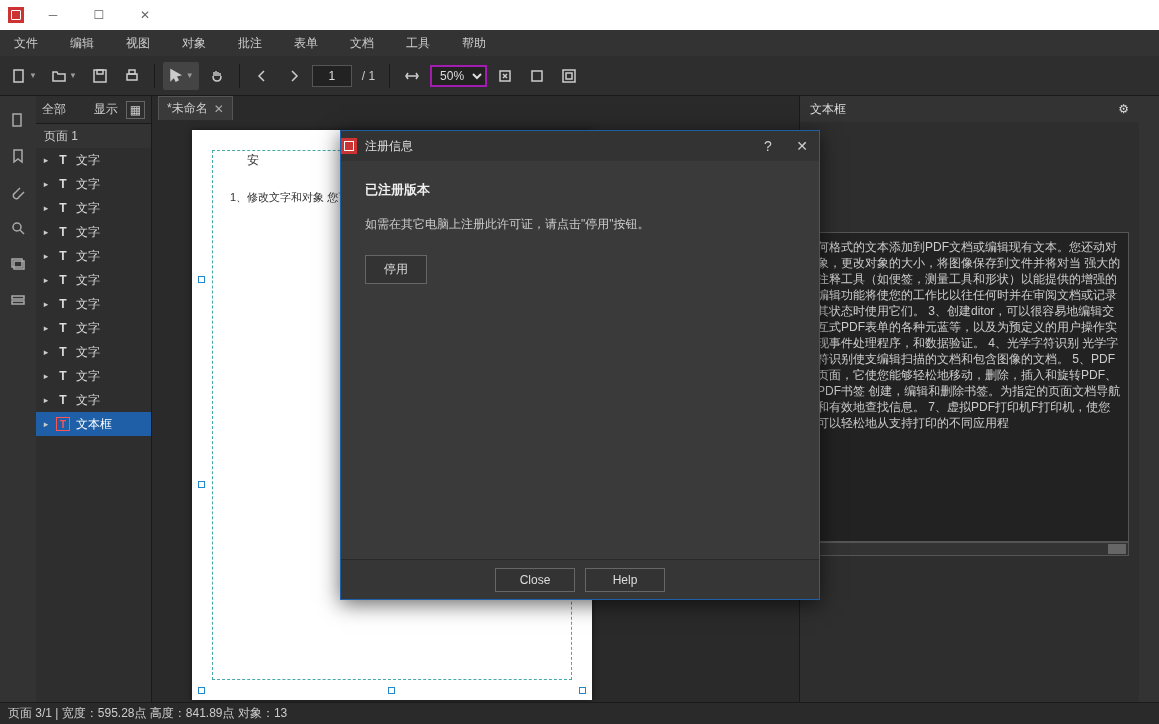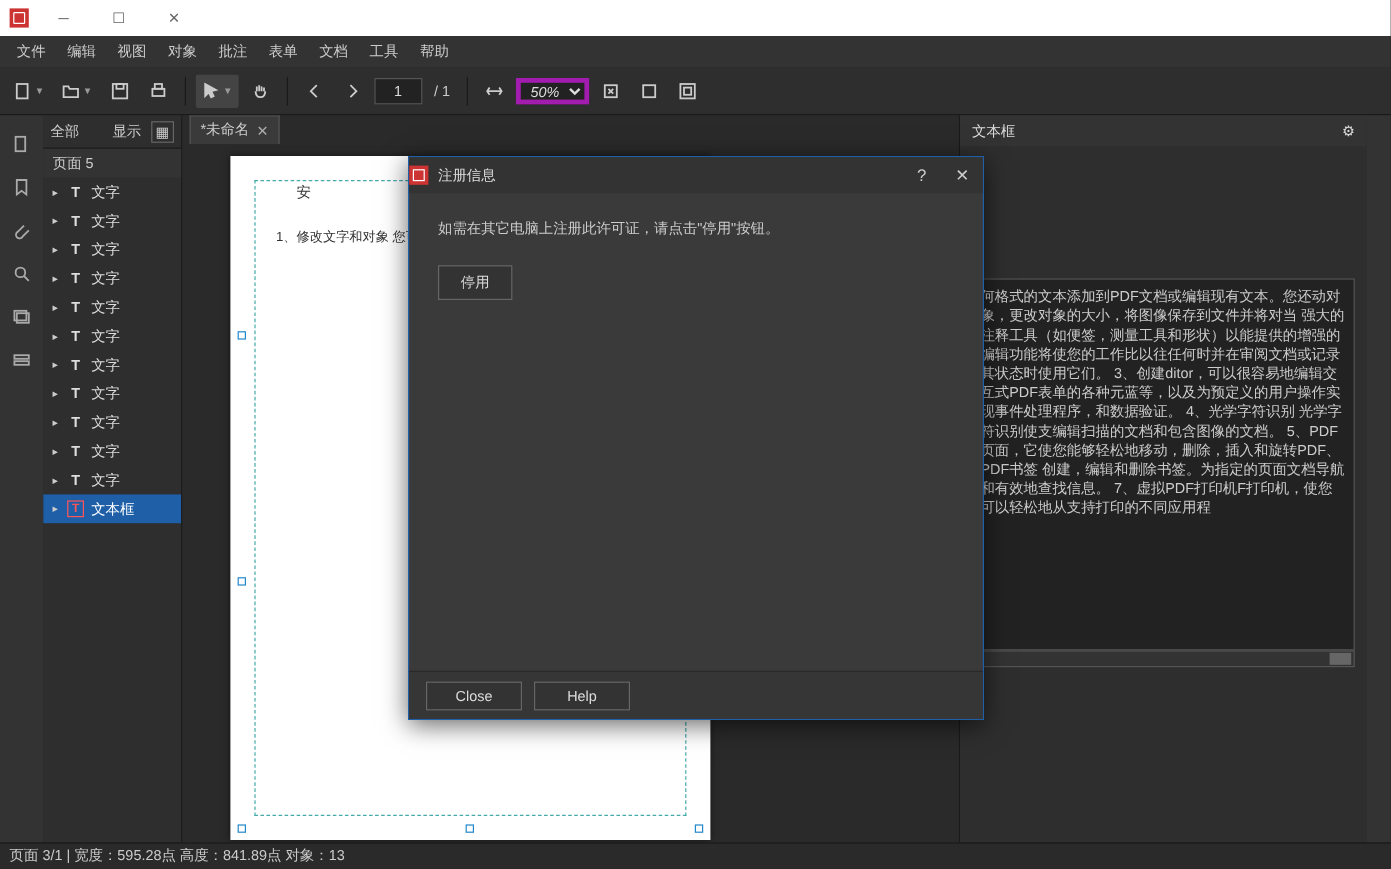--- a/index.html
+++ b/index.html
@@ -3,28 +3,28 @@
 <meta charset="utf-8">
 <style>
 * { margin:0; padding:0; box-sizing:border-box; font-family:"Microsoft YaHei",Arial,sans-serif; font-size:12px; user-select:none; }
 body { width:1159px; height:724px; background:#2a2a2a; overflow:hidden; display:flex; flex-direction:column; }
 .titlebar { height:30px; background:#fff; display:flex; align-items:center; padding:0 0 0 8px; color:#444; }
 .titlebar .app-icon { width:16px; height:16px; background:#c33; margin-right:6px; position:relative; }
 .titlebar .app-icon::after{content:"";position:absolute;inset:3px;border:1px solid #fff;border-radius:1px;}
 .titlebar .title { flex:1; }
 .win-controls { display:flex; height:100%; }
 .win-btn { width:46px; height:100%; display:flex; align-items:center; justify-content:center; color:#666; }
-.menubar { height:26px; background:#333; display:flex; align-items:center; padding:0 6px; color:#ccc; gap:2px; }
+.menubar { height:26px; background:#333; display:flex; align-items:center; padding:0 6px; color:#ccc; gap:16px; }
 .menubar span { padding:3px 8px; }
 .toolbar { height:40px; background:#2e2e2e; border-bottom:1px solid #1a1a1a; display:flex; align-items:center; padding:0 6px; gap:4px; }
 .tbtn { min-width:28px; height:28px; display:flex; align-items:center; justify-content:center; color:#ccc; border:1px solid transparent; border-radius:2px; padding:0 4px;}
 .tbtn svg{width:16px;height:16px;stroke:#ccc;fill:none;stroke-width:1.5;}
 .tsep { width:1px; height:24px; background:#1a1a1a; margin:0 4px; }
 .page-input{width:40px;height:22px;background:#222;border:1px solid #555;color:#ddd;text-align:center;}
-.zoom-select{height:22px;background:#222;border:4px solid #a21caf;color:#ddd;padding:0 4px;font-style:italic;}
+.zoom-select{height:22px;background:#222;border:2px solid #a21caf;color:#ddd;padding:0 4px;}
 .caret{font-size:8px;margin-left:2px;color:#999;}
 .body-row{flex:1;display:flex;overflow:hidden;}
 .left-rail{width:36px;background:#333;display:flex;flex-direction:column;padding-top:6px;}
 .rail-ic{width:36px;height:36px;display:flex;align-items:center;justify-content:center;color:#aaa;}
 .rail-ic svg{width:16px;height:16px;stroke:#aaa;fill:none;stroke-width:1.5;}
 .side-panel{width:116px;background:#2e2e2e;display:flex;flex-direction:column;border-right:1px solid #1a1a1a;}
 .tabstrip{height:24px;background:#2a2a2a;display:flex;align-items:flex-start;padding-left:6px;color:#ccc;}
 .doc-tab{background:#3a3a3a;padding:3px 8px;display:flex;align-items:center;gap:6px;border:1px solid #555;border-bottom:none;}
 .doc-tab .x{color:#aaa;}
 .panel-head{height:28px;display:flex;align-items:center;padding:0 6px;color:#ccc;gap:8px;border-bottom:1px solid #1a1a1a;}
@@ -58,21 +58,21 @@
 .modal{position:absolute;left:340px;top:130px;width:480px;height:470px;background:#3a3a3a;border:1px solid #1e5fa8;box-shadow:0 4px 20px rgba(0,0,0,.6);display:flex;flex-direction:column;}
 .modal-title{height:30px;background:#333;display:flex;align-items:center;padding:0 0;color:#ddd;}
 .modal-title .mi{width:16px;height:16px;background:#c33;margin-right:8px;position:relative;}
 .modal-title .mi::after{content:"";position:absolute;inset:3px;border:1px solid #fff;}
 .modal-title .sp{flex:1;}
 .modal-title .wc{width:34px;height:30px;display:flex;align-items:center;justify-content:center;color:#ccc;font-size:14px;}
 .modal-body{flex:1;padding:20px 24px;color:#ccc;}
 .modal-body h3{font-size:13px;font-weight:bold;margin-bottom:16px;color:#eee;}
 .modal-body p{margin-bottom:4px;line-height:18px;}
 .modal-btn{display:inline-block;margin-top:18px;padding:5px 18px;background:#333;border:1px solid #666;color:#ddd;}
-.modal-footer{height:40px;display:flex;align-items:center;justify-content:flex-start;padding:0 14px;gap:10px;background:#363636;border-top:1px solid #2a2a2a;}
+.modal-footer{height:40px;display:flex;align-items:center;justify-content:center;padding:0 14px;gap:10px;background:#363636;border-top:1px solid #2a2a2a;}
 .modal-footer button{width:80px;height:24px;background:#333;border:1px solid #666;color:#ddd;}
 .watermark{position:absolute;left:460px;top:330px;width:220px;height:80px;opacity:.15;display:flex;align-items:center;gap:10px;pointer-events:none;}
 .watermark .shield{width:50px;height:60px;border:2px solid #888;border-radius:6px 6px 10px 10px;display:flex;align-items:center;justify-content:center;color:#888;font-size:18px;}
 .watermark .txt{color:#888;}
 .watermark .txt .cn{font-size:24px;letter-spacing:6px;}
 .watermark .txt .en{font-size:14px;letter-spacing:1px;}
 .rail-right{width:20px;background:#333;}
 </style>
 </head>
 <body>
@@ -212,21 +212,21 @@
       </div>
   </div>
 
   <div class="side-panel">
     <div class="panel-head">
       <span>全部</span>
       <span class="sp"></span>
       <span>显示</span>
       <span style="border:1px solid #666;padding:1px 3px;">▦</span>
     </div>
-    <div class="panel-sub">页面 5</div>
+    <div class="panel-sub">页面 1</div>
     <div class="tree" id="tree">
         <div class="tree-item">
           <span class="arrow">▸</span>
           <span class="ic" style="">T</span>
           <span>文字</span>
         </div>
         <div class="tree-item">
           <span class="arrow">▸</span>
           <span class="ic" style="">T</span>
           <span>文字</span>
@@ -338,20 +338,21 @@
 
 <div class="modal">
   <div class="modal-title">
     <div class="mi"></div>
     <span>注册信息</span>
     <span class="sp"></span>
     <div class="wc">?</div>
     <div class="wc">✕</div>
   </div>
   <div class="modal-body">
+    <h3>已注册版本</h3>
     <p>如需在其它电脑上注册此许可证，请点击"停用"按钮。</p>
     <div class="modal-btn">停用</div>
   </div>
   <div class="modal-footer">
     <button>Close</button>
     <button>Help</button>
   </div>
 </div>
 
 </body></html>

